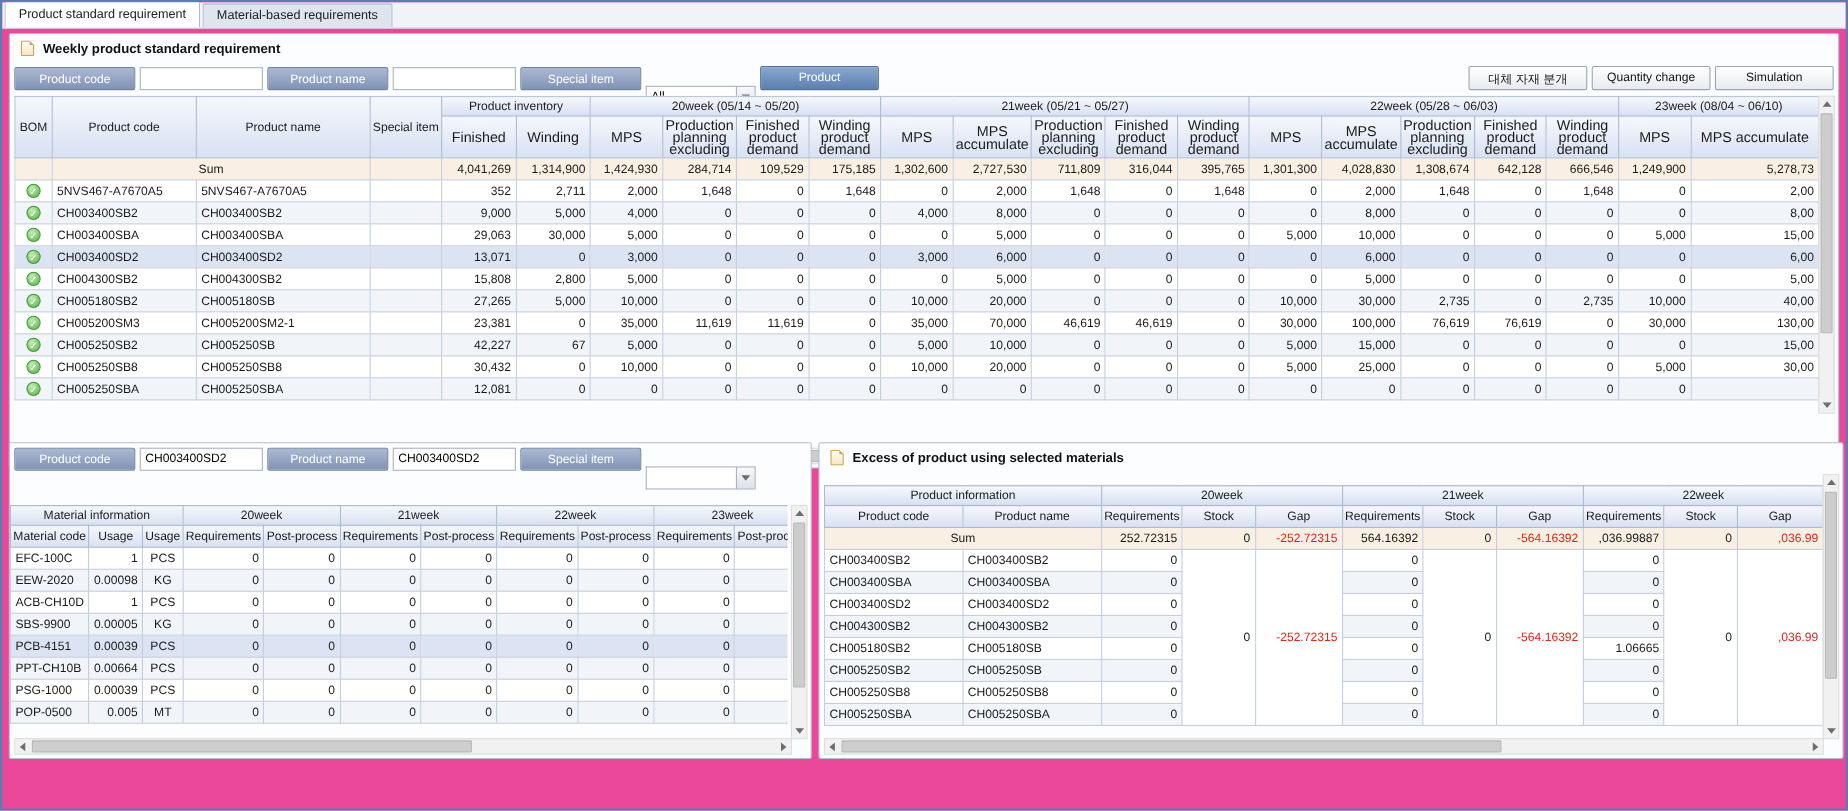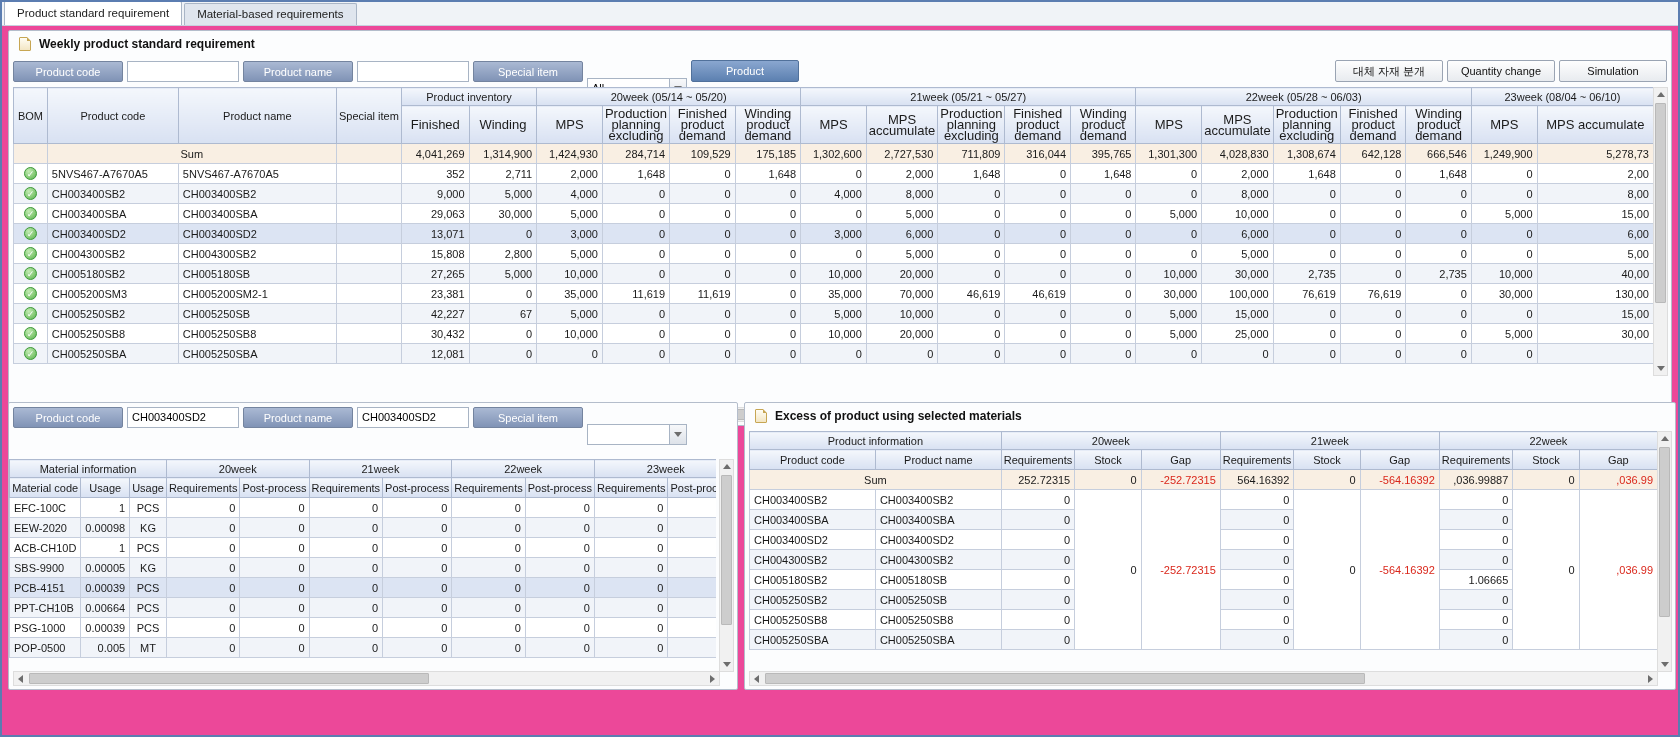--- a/index.html
+++ b/index.html
@@ -640,21 +640,21 @@
           <i class="tri tri-r"></i>
         </div>
     </div>
   </div>
 
   <div class="panel" style="left:742px; top:400px; width:932px; height:288px;">
     <div class="panel-title">
       <span class="doc-icon"></span>
       <span>Excess of product using selected materials</span>
     </div>
-    <div class="grid-wrap" id="excess-grid" style="left:4px; top:28px; width:909px; height:241px;">
+    <div class="grid-wrap" id="excess-grid" style="left:4px; top:38px; width:909px; height:241px;">
         <table class="grid">
           <colgroup>
             <col style="width:128px">
             <col style="width:128px">
             <col style="width:66px">
             <col style="width:68px">
             <col style="width:80px">
             <col style="width:66px">
             <col style="width:68px">
             <col style="width:80px">

